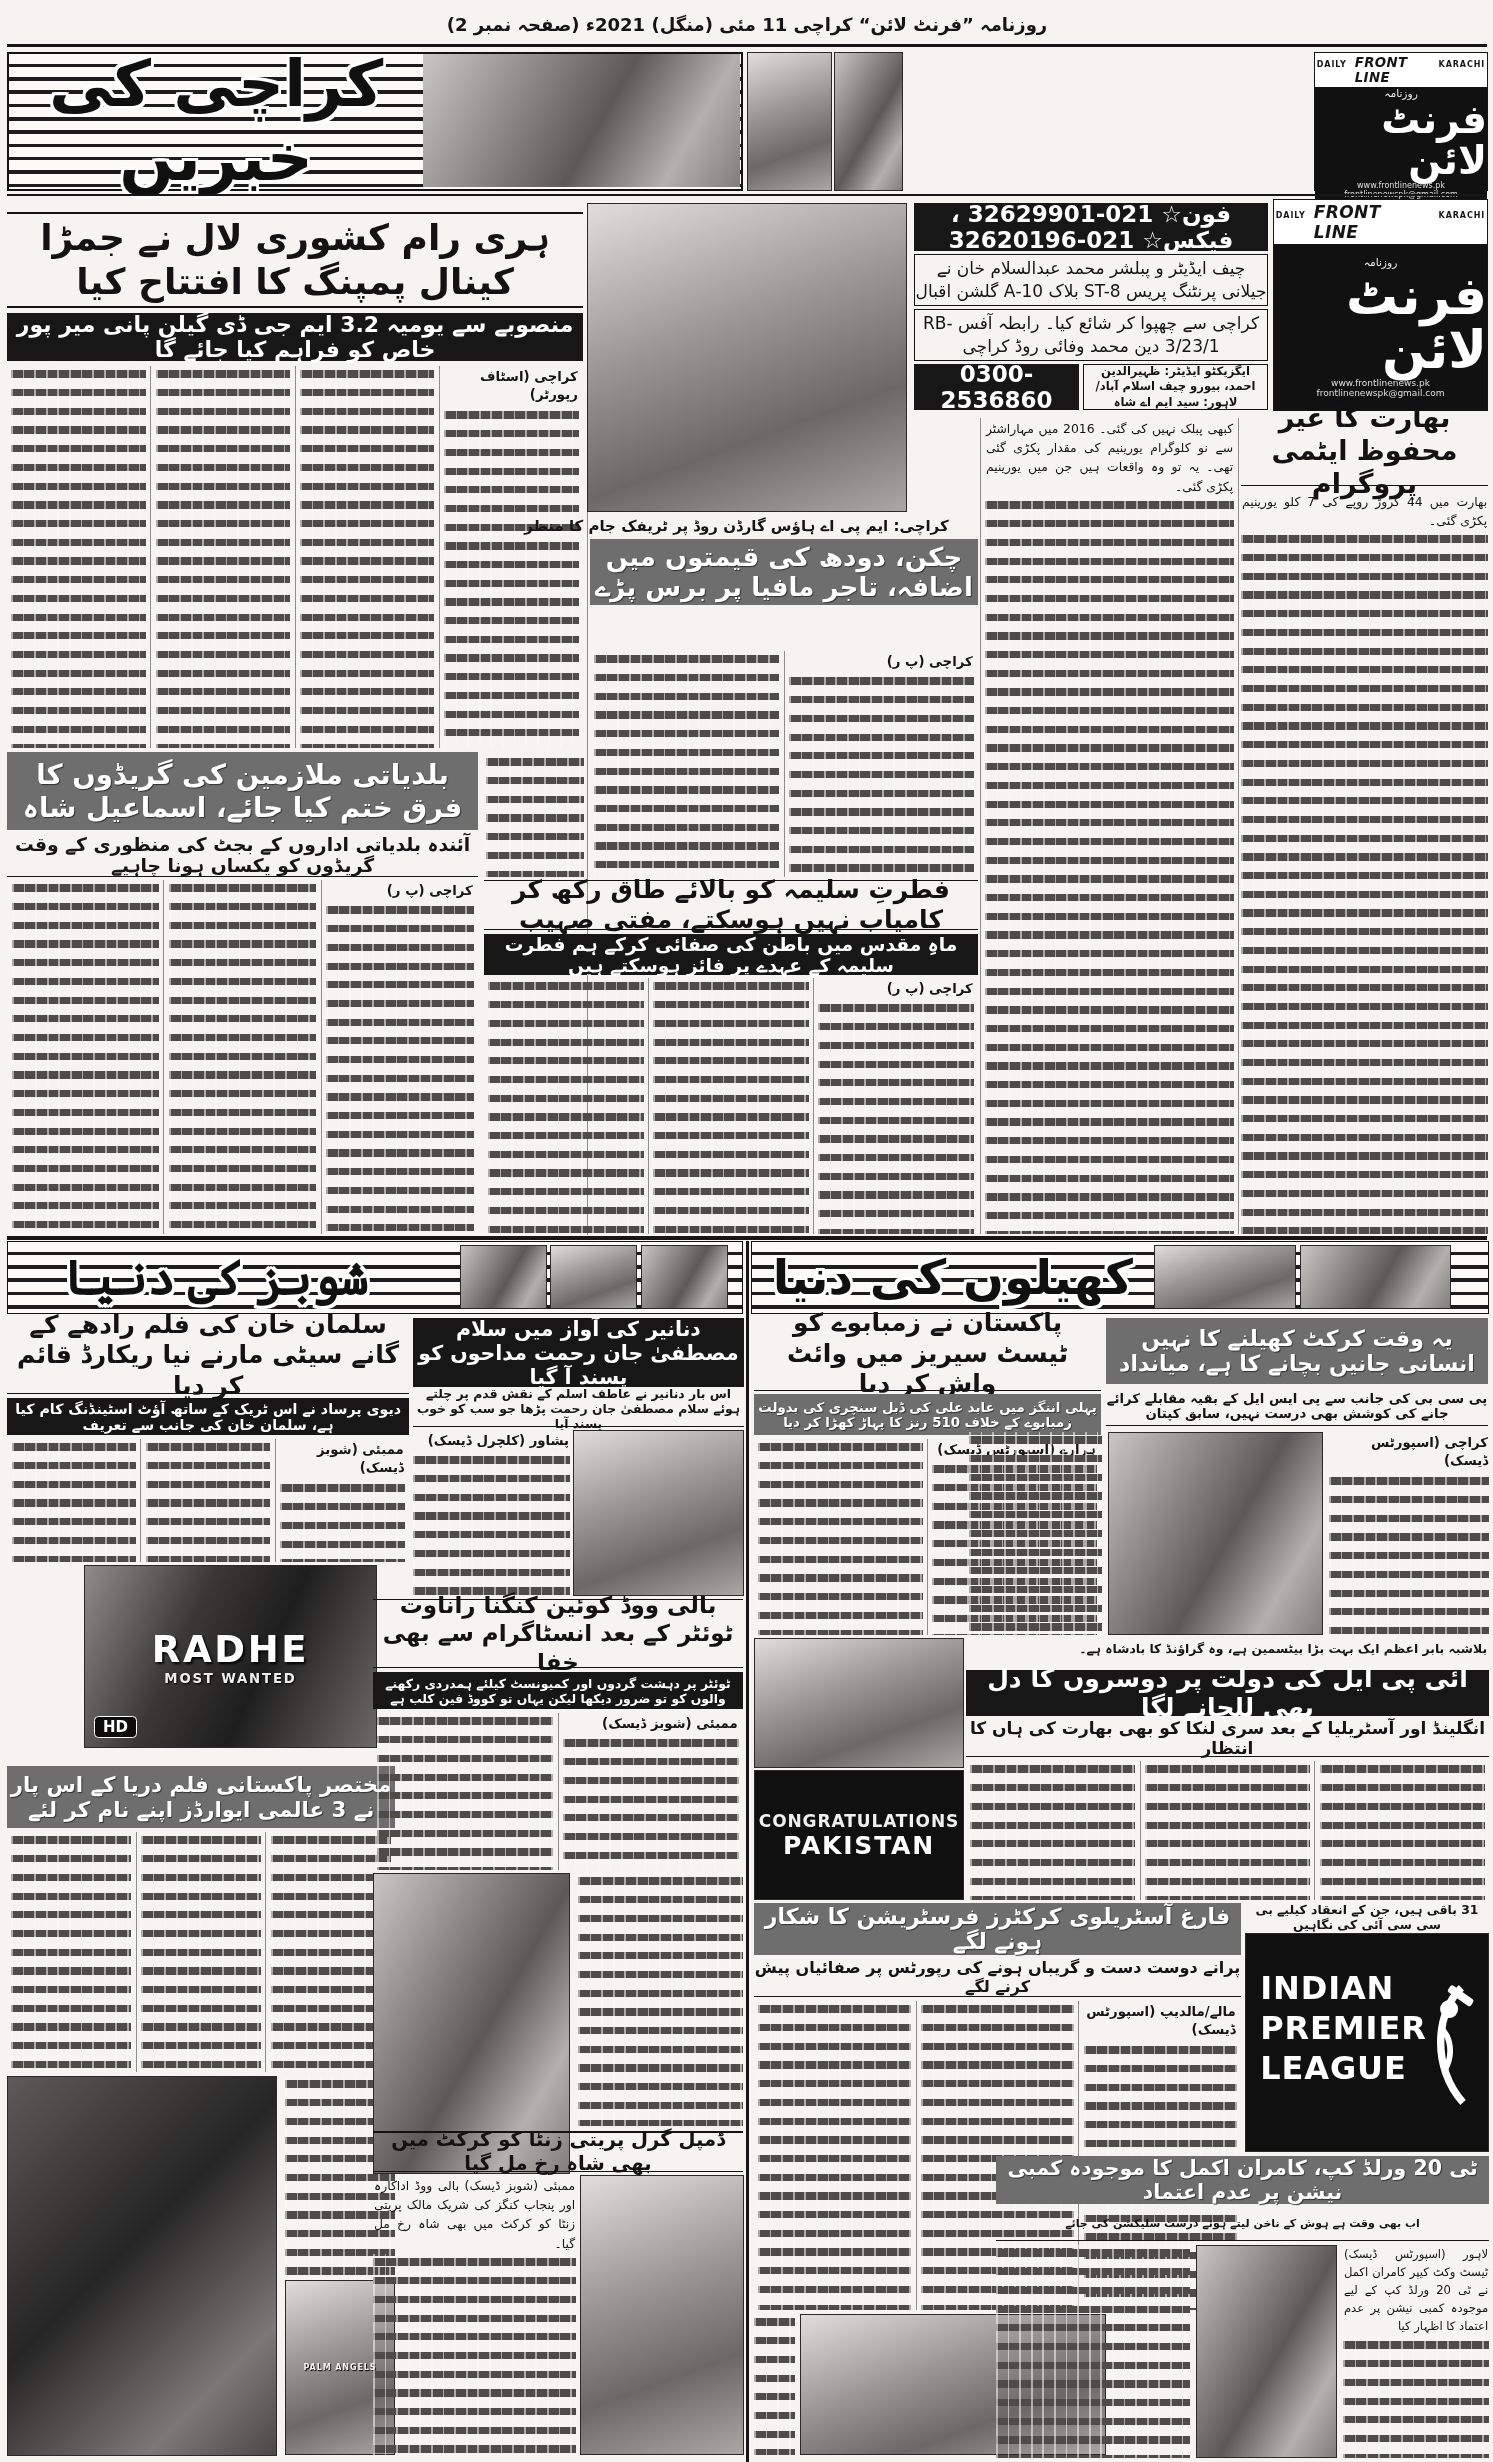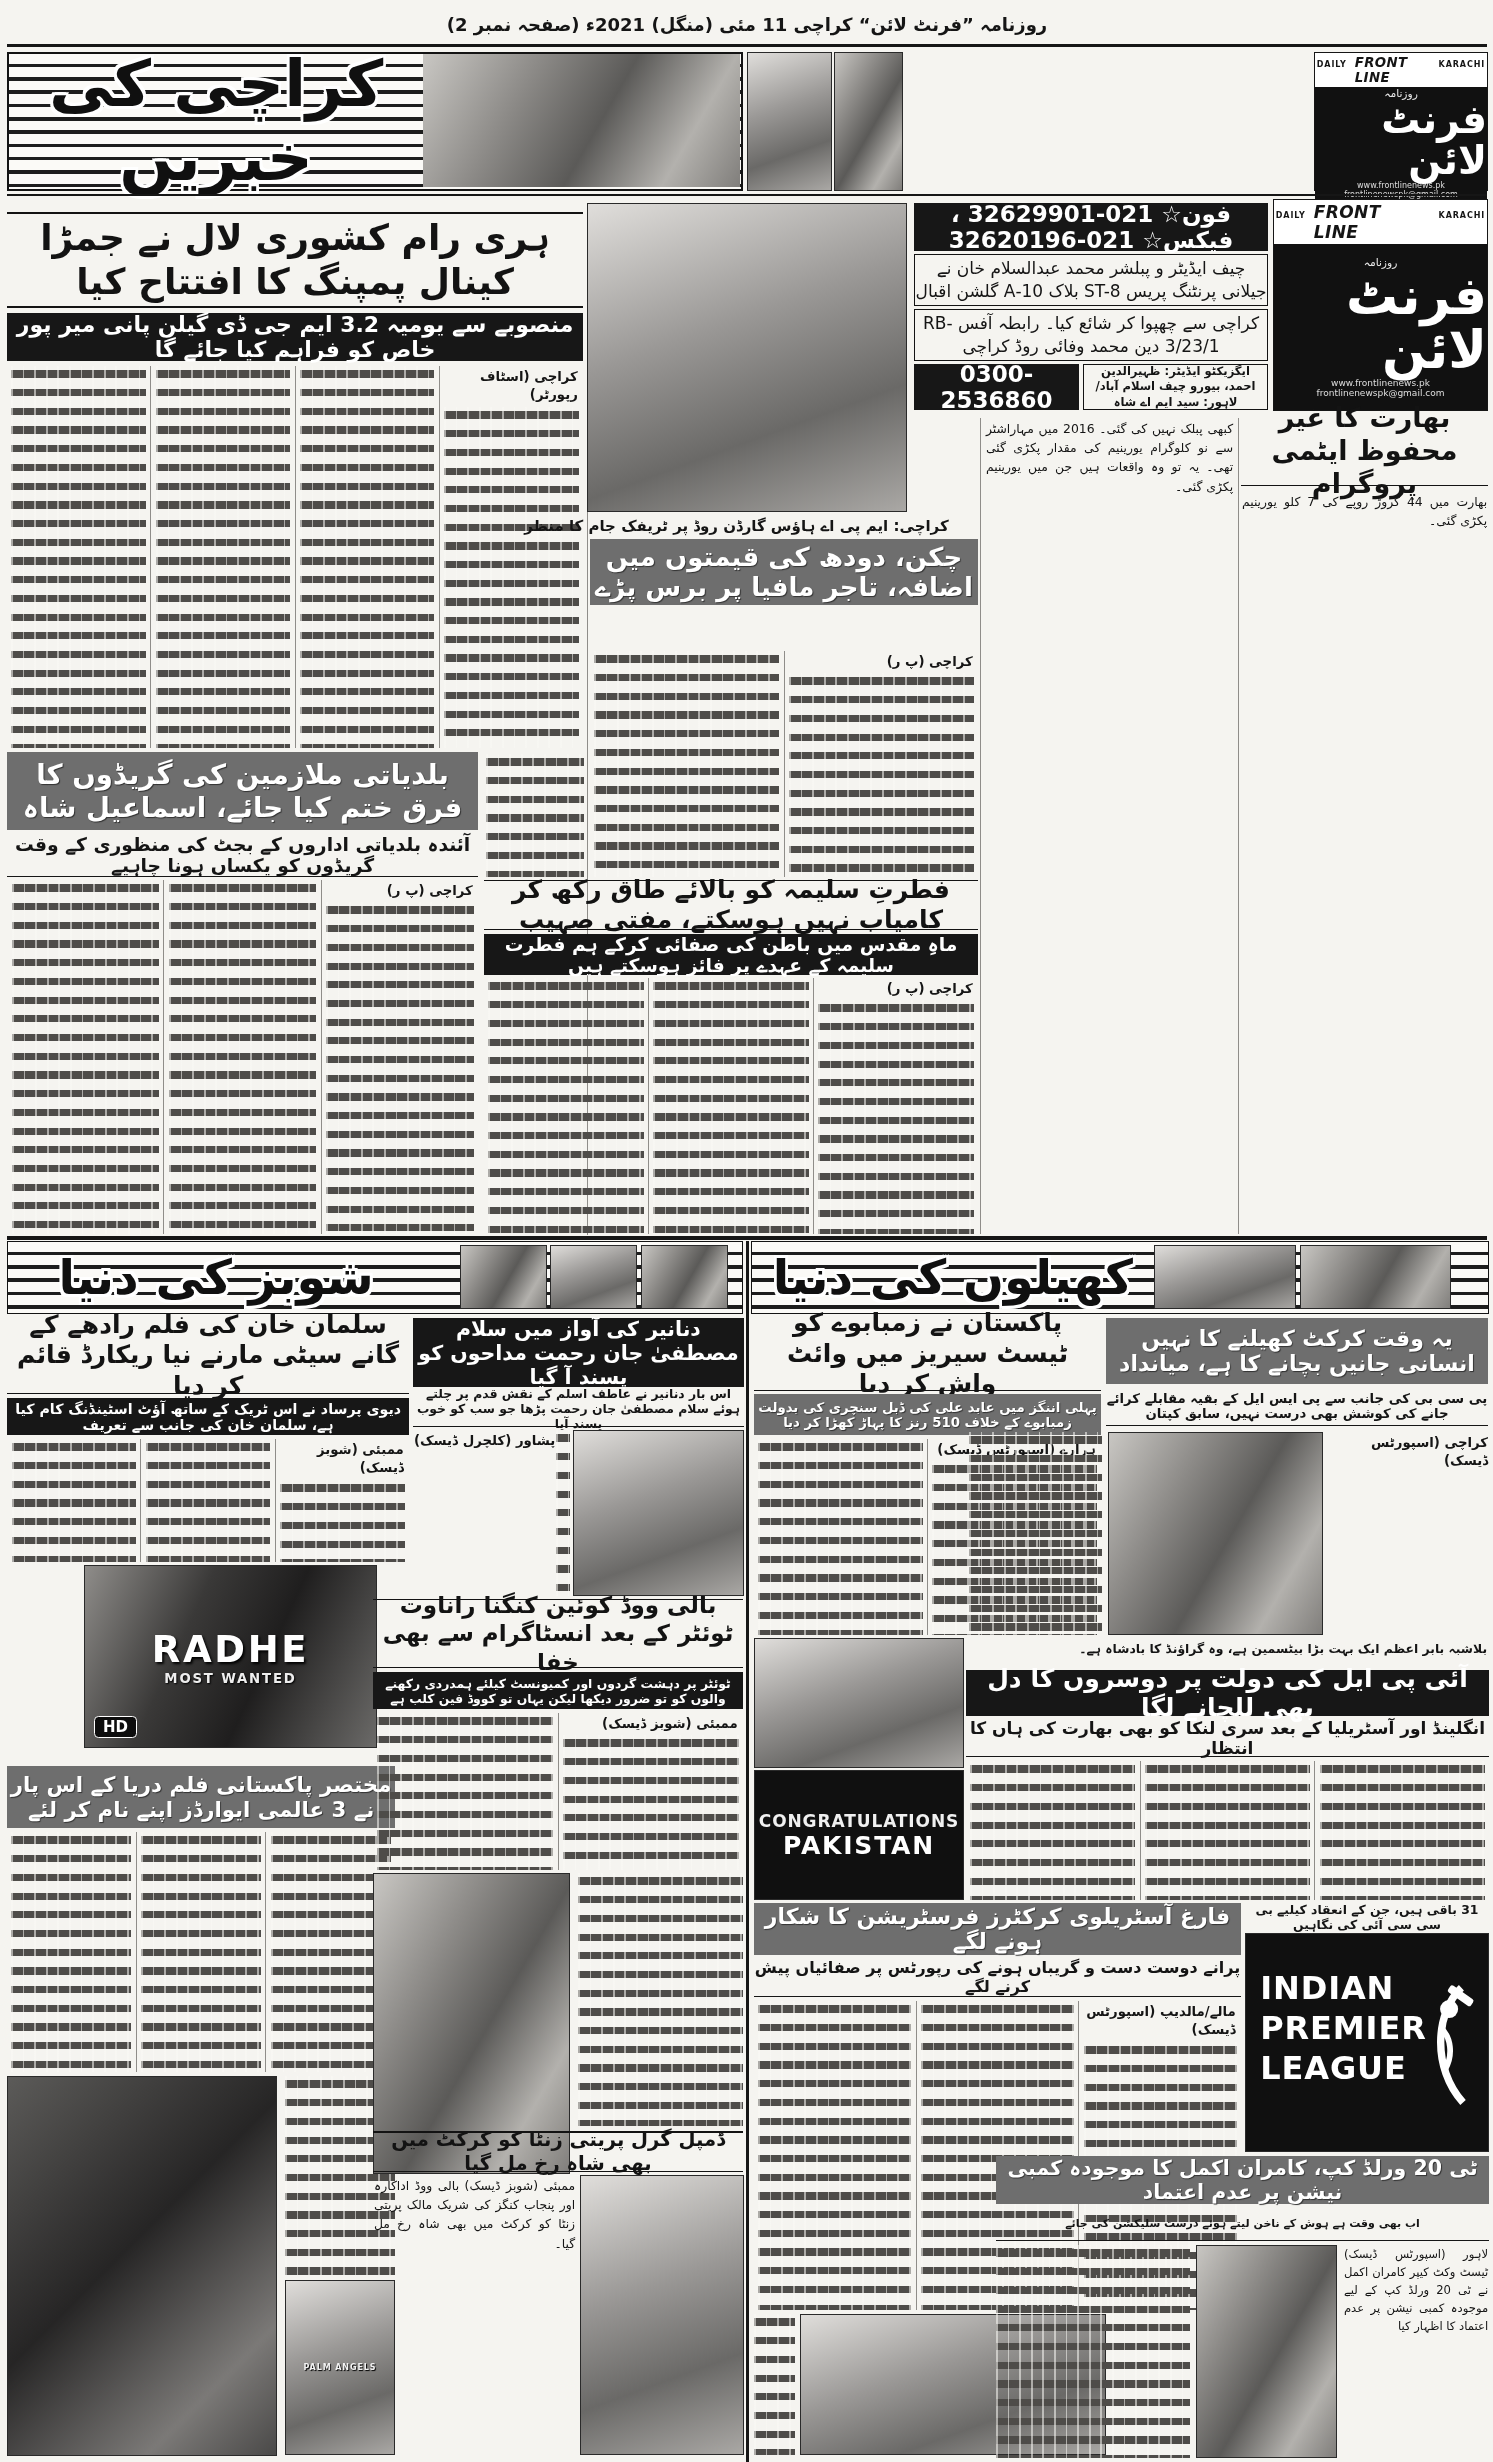--- a/index.html
+++ b/index.html
@@ -17,21 +17,21 @@
     text-shadow:-2.7px -2.7px 0 #fff,2.7px -2.7px 0 #fff,-2.7px 2.7px 0 #fff,2.7px 2.7px 0 #fff,0 -2.7px 0 #fff,0 2.7px 0 #fff,-2.7px 0 0 #fff,2.7px 0 0 #fff;}
   .fill{flex:1;min-height:0;background-image:
       repeating-linear-gradient(to right,rgba(250,249,245,.55) 0 1.8px,rgba(250,249,245,0) 1.8px 11.6px),
       repeating-linear-gradient(to bottom,rgba(0,0,0,0) 0 4.4px,#4e4c49 4.4px 11.6px,rgba(0,0,0,0) 11.6px 18.7px);}
   .fillbox{background-image:
       repeating-linear-gradient(to right,rgba(250,249,245,.55) 0 1.8px,rgba(250,249,245,0) 1.8px 11.6px),
       repeating-linear-gradient(to bottom,rgba(0,0,0,0) 0 4.4px,#4e4c49 4.4px 11.6px,rgba(0,0,0,0) 11.6px 18.7px);}
   .cols{display:flex;flex-direction:row-reverse;height:100%;}
   .col{flex:1;display:flex;flex-direction:column;border-left:0.9px solid #8f8d89;padding:0 4.4px;min-width:0;}
   .cols .col:last-child{border-left:none;}
-  .col-solo{display:flex;flex-direction:row;}
+  .col-solo{display:flex;flex-direction:column;}
   .dateline{font-size:13.3px;font-weight:bold;text-align:right;padding:1.8px 0.9px;line-height:1.4;}
   .lead{font-size:12.4px;line-height:1.55;text-align:justify;padding:0.9px;}
   .photo{border:1.8px solid #2a2a2a;}
   .ph-a{background:linear-gradient(120deg,#c9c7c3 0%,#8d8b88 30%,#5b5a58 55%,#b3b1ad 80%,#807e7b 100%);}
   .ph-b{background:linear-gradient(160deg,#e0dedb 0%,#9a9896 40%,#6a6967 70%,#aaa8a5 100%);}
   .ph-c{background:linear-gradient(135deg,#5c5b59 0%,#262525 45%,#7b7977 80%,#4a4948 100%);}
   .ph-d{background:linear-gradient(115deg,#8f8d8a 0%,#3a3938 35%,#1f1e1e 60%,#6b6a68 100%);}
   .vline{background:#8f8d89;}
   .hline{background:#161616;}
   .logo-box{border:1.8px solid #161616;background:#fff;display:flex;flex-direction:column;}
@@ -182,21 +182,21 @@
         </div>
       <div class="col">
           <div class="fill"></div>
         </div>
     </div>
   </div>
 
   <div class="abs hline" style="left:7.1px;top:1236px;width:1480px;height:3.6px;"></div>
   <div class="abs hline" style="left:746px;top:1241px;width:2.7px;height:1221px;"></div>
 
-  <div class="abs stripes" style="left:7.1px;top:1241px;width:736px;height:73px;border:1.8px solid #131313;">
+  <div class="abs stripes" style="left:7.1px;top:1241px;width:736px;height:73px;border:1.8px solid #131313;font-family:Liberation Serif, serif;">
     <div class="abs rtl ctr banner-text" style="left:0;top:0;width:416px;height:69px;font-size:48px;">شوبز کی دنیا</div>
     <div class="abs photo ph-a" style="left:452px;top:2.7px;width:87px;height:64px;border-width:0.9px;"></div>
     <div class="abs photo ph-b" style="left:542px;top:2.7px;width:87px;height:64px;border-width:0.9px;"></div>
     <div class="abs photo ph-a" style="left:633px;top:2.7px;width:87px;height:64px;border-width:0.9px;"></div>
   </div>
 
   <div class="abs stripes" style="left:751px;top:1241px;width:738px;height:73px;border:1.8px solid #131313;">
     <div class="abs rtl ctr banner-text" style="left:5.3px;top:0;width:391px;height:69px;font-size:48px;">کھیلوں کی دنیا</div>
     <div class="abs photo ph-b" style="left:402px;top:2.7px;width:142px;height:64px;border-width:0.9px;"></div>
     <div class="abs photo ph-a" style="left:548px;top:2.7px;width:151px;height:64px;border-width:0.9px;"></div>

